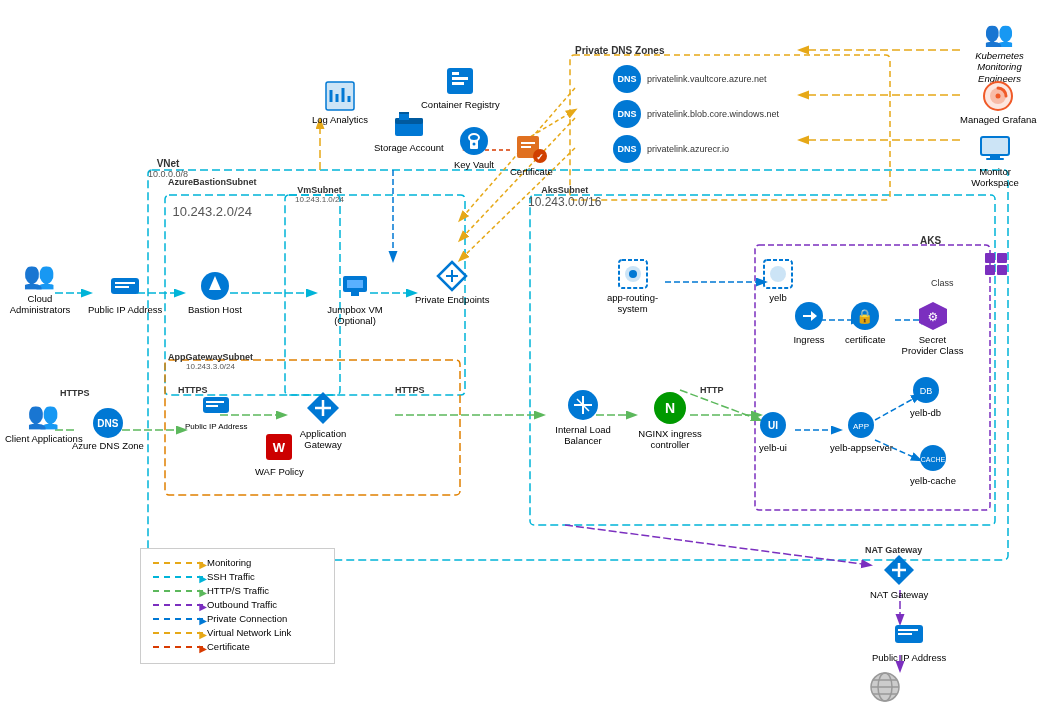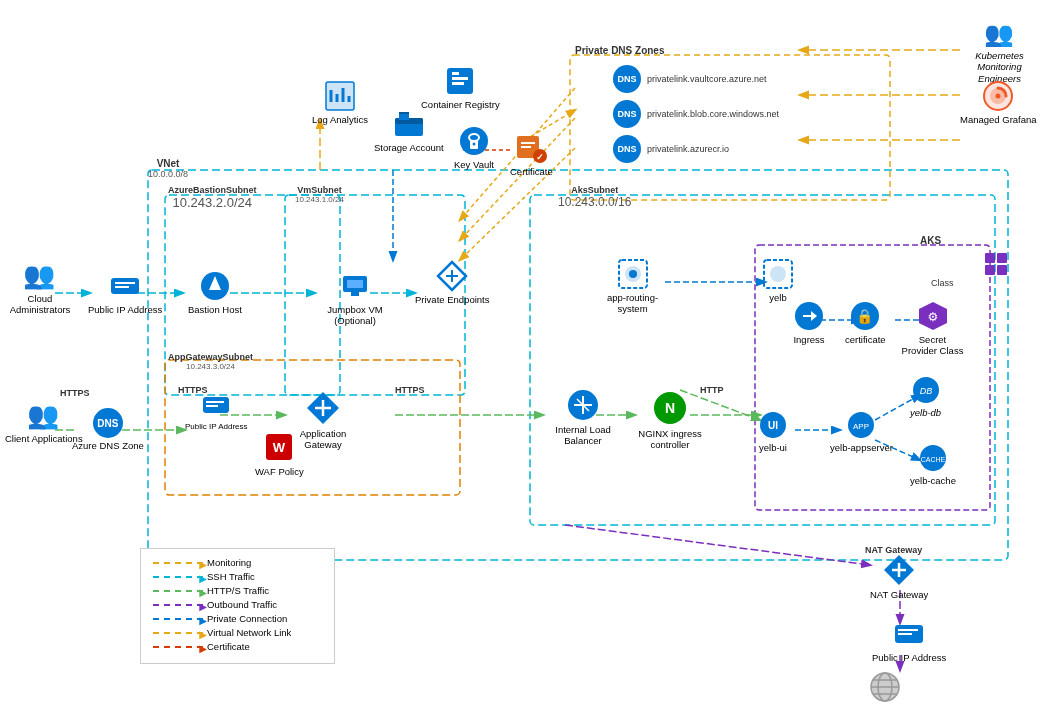--- a/index.html
+++ b/index.html
@@ -161,36 +161,36 @@
     <line x1="960" y1="140" x2="800" y2="140" stroke="#e6a817" stroke-width="1.5" stroke-dasharray="8,4" marker-end="url(#arrow-orange)"></line>
 
     <line x1="320" y1="170" x2="320" y2="120" stroke="#e6a817" stroke-width="1.5" stroke-dasharray="8,4" marker-end="url(#arrow-orange)"></line>
   </svg>
 
   <div class="node" style="left:148px;top:158px;">
     <span style="font-size:10px;font-weight:700;color:#333;">VNet</span>
     <span style="font-size:9px;color:#555;">10.0.0.0/8</span>
   </div>
 
-  <div class="node" style="left:168px;top:185px;">
+  <div class="node" style="left:168px;top:177px;gap:17px;">
     <span style="font-size:9px;font-weight:600;color:#333;">AzureBastionSubnet</span>
     <span style="font-size:13px;color:#555;">10.243.2.0/24</span>
   </div>
 
   <div class="node" style="left:295px;top:185px;">
     <span style="font-size:9px;font-weight:600;color:#333;">VmSubnet</span>
     <span style="font-size:8px;color:#555;">10.243.1.0/24</span>
   </div>
 
   <div class="node" style="left:168px;top:352px;">
     <span style="font-size:9px;font-weight:600;color:#333;">AppGatewaySubnet</span>
     <span style="font-size:8px;color:#555;">10.243.3.0/24</span>
   </div>
 
-  <div class="node" style="left:558px;top:185px;text-align:right;">
+  <div class="node" style="left:528px;top:185px;text-align:right;">
     <span style="font-size:9px;font-weight:600;color:#333;">AksSubnet</span>
     <span style="font-size:12px;color:#555;">10.243.0.0/16</span>
   </div>
 
   <div class="node" style="left:920px;top:235px;">
     <span style="font-size:10px;font-weight:700;color:#333;">AKS</span>
   </div>
 
   <div class="node" style="left:575px;top:45px;">
     <span style="font-size:10px;font-weight:700;color:#333;">Private DNS Zones</span>
@@ -430,21 +430,21 @@
   </div>
 
   <div class="node" style="left:830px;top:410px;">
     <svg width="30" height="30" viewBox="0 0 30 30">
       <circle cx="15" cy="15" r="13" fill="#0078d4"></circle>
       <text x="15" y="19" text-anchor="middle" fill="white" font-size="8">APP</text>
     </svg>
     <span class="label">yelb-appserver</span>
   </div>
 
-  <div class="node" style="left:910px;top:375px;font-style:italic;">
+  <div class="node" style="left:910px;top:375px;">
     <svg width="30" height="30" viewBox="0 0 30 30">
       <circle cx="15" cy="15" r="13" fill="#0078d4"></circle>
       <text x="15" y="19" text-anchor="middle" fill="white" font-size="9">DB</text>
     </svg>
     <span class="label">yelb-db</span>
   </div>
 
   <div class="node" style="left:910px;top:443px;">
     <svg width="30" height="30" viewBox="0 0 30 30">
       <circle cx="15" cy="15" r="13" fill="#0078d4"></circle>
@@ -498,20 +498,30 @@
       <circle cx="16" cy="16" r="14" fill="#f05a28" opacity="0.15"></circle>
       <circle cx="16" cy="16" r="14" fill="none" stroke="#f05a28" stroke-width="2"></circle>
       <circle cx="16" cy="16" r="8" fill="#f05a28" opacity="0.3"></circle>
       <path d="M16,8 A8,8 0 0,1 24,16" stroke="#f05a28" stroke-width="3" fill="none" stroke-linecap="round"></path>
       <circle cx="16" cy="16" r="2.5" fill="#f05a28"></circle>
     </svg>
     <span class="label">Managed
 Grafana</span>
   </div>
 
+  <div class="node" style="left:955px;top:130px;">
+    <svg width="34" height="34" viewBox="0 0 34 34">
+      <rect x="3" y="7" width="28" height="18" rx="2" fill="#0078d4" opacity="0.2"></rect>
+      <rect x="3" y="7" width="28" height="18" rx="2" fill="none" stroke="#0078d4" stroke-width="2"></rect>
+      <rect x="12" y="25" width="10" height="3" fill="#0078d4"></rect>
+      <rect x="8" y="28" width="18" height="2" rx="1" fill="#0078d4"></rect>
+    </svg>
+    <span class="label">Monitor
+Workspace</span>
+  </div>
 
   <div class="node" style="left:985px;top:253px;">
     <div style="display:flex;gap:2px;">
       <div style="display:grid;grid-template-columns:1fr 1fr;gap:2px;">
         <div style="width:10px;height:10px;background:#7b2fbf;border-radius:1px;"></div>
         <div style="width:10px;height:10px;background:#7b2fbf;border-radius:1px;"></div>
         <div style="width:10px;height:10px;background:#7b2fbf;border-radius:1px;"></div>
         <div style="width:10px;height:10px;background:#7b2fbf;border-radius:1px;"></div>
       </div>
     </div>

